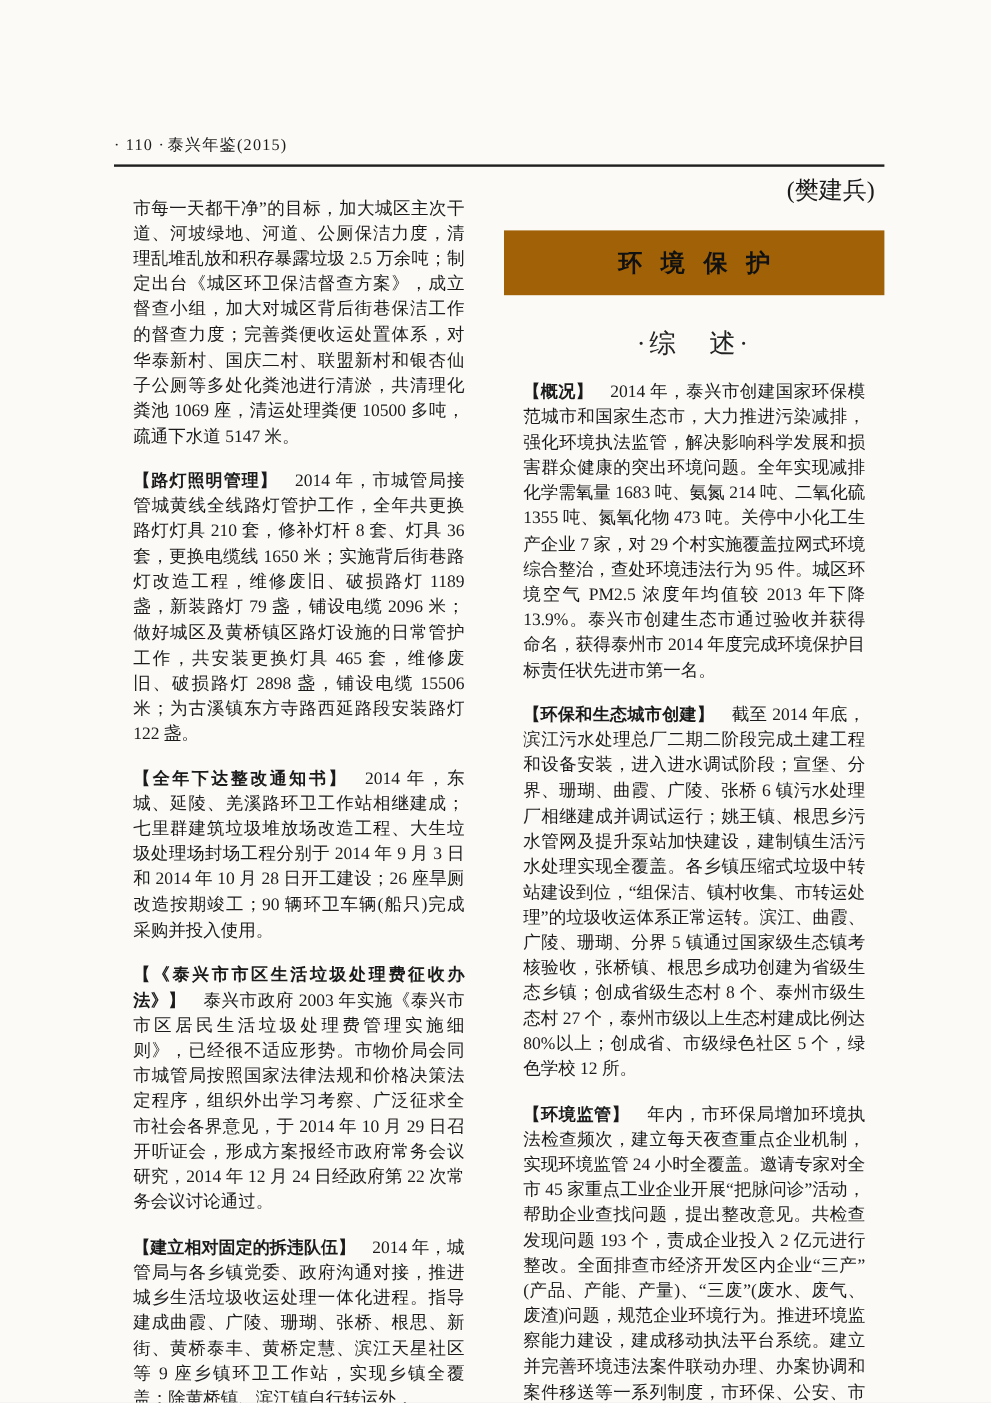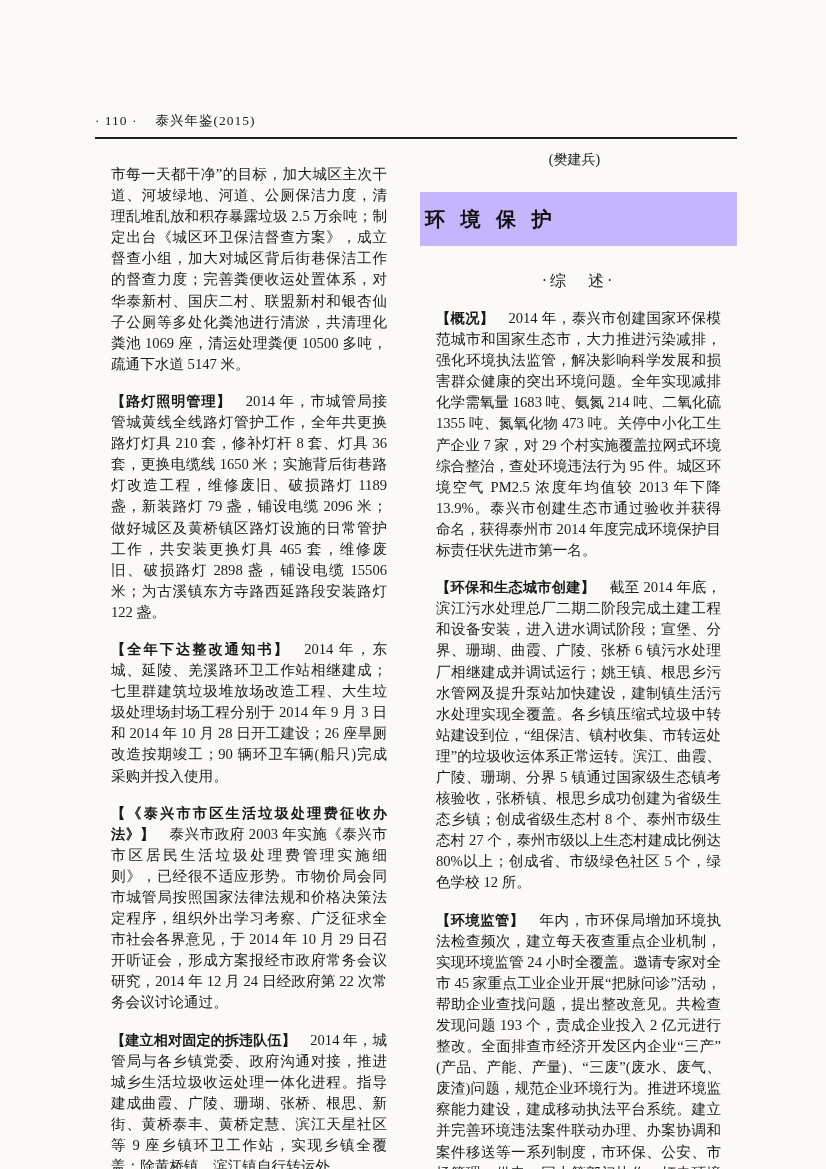--- a/index.html
+++ b/index.html
@@ -8,21 +8,21 @@
     background:#fbfaf7;
     box-sizing:border-box;
     padding:112px 89px 0 95px;
     position:relative;
     font-family:"Liberation Serif","DejaVu Serif",serif;
     color:#1b1b1b;
     margin:0 auto;
     overflow:hidden;
   }
   .running-head { font-size:13.5px; letter-spacing:1px; white-space:nowrap; }
-  .running-head .pn { margin-right:18px; }
+  .running-head .pn { margin-right:2px; }
   .head-rule { border:none; border-top:2.5px solid #1f1f1f; margin:7px 0 0 0; }
 
   .columns { display:flex; gap:17px; margin-top:9px; }
   .col { box-sizing:border-box; }
   .col-left  { width:308px; }
   .col-right { width:317px; }
 
   .para {
     margin:16px;
     font-size:14.6px;
@@ -34,46 +34,46 @@
 
   .sec-head {
     font-family:Liberation Serif, serif;
     font-weight:bold;
     font-size:14.2px;
   }
   .sec-head::after { content:"\2003"; }
 
   .byline {
     margin:1px 0 0 0;
-    text-align:center;
-    font-size:14px;
+    text-align:right;
+    font-size:20px;
     line-height:21px;
     padding-right:8px;
   }
 
   .chapter-box {
     margin-top:22px;
     height:54px;
-    background:#c4b5fd;
+    background:#a16207;
     display:flex;
     align-items:center;
-    justify-content:flex-start;
+    justify-content:center;
   }
   .chapter-title {
     font-family:"Liberation Sans","DejaVu Sans",sans-serif;
     font-weight:bold;
     font-size:20px;
     letter-spacing:5px;
     text-indent:5px;
     color:#111;
   }
 
   .subsection {
     text-align:center;
-    font-size:16px;
+    font-size:22px;
     letter-spacing:3px;
     margin:25px 0 15px 0;
     color:#222;
   }
 </style>
 </head>
 <body>
 
 <div class="page">
 

